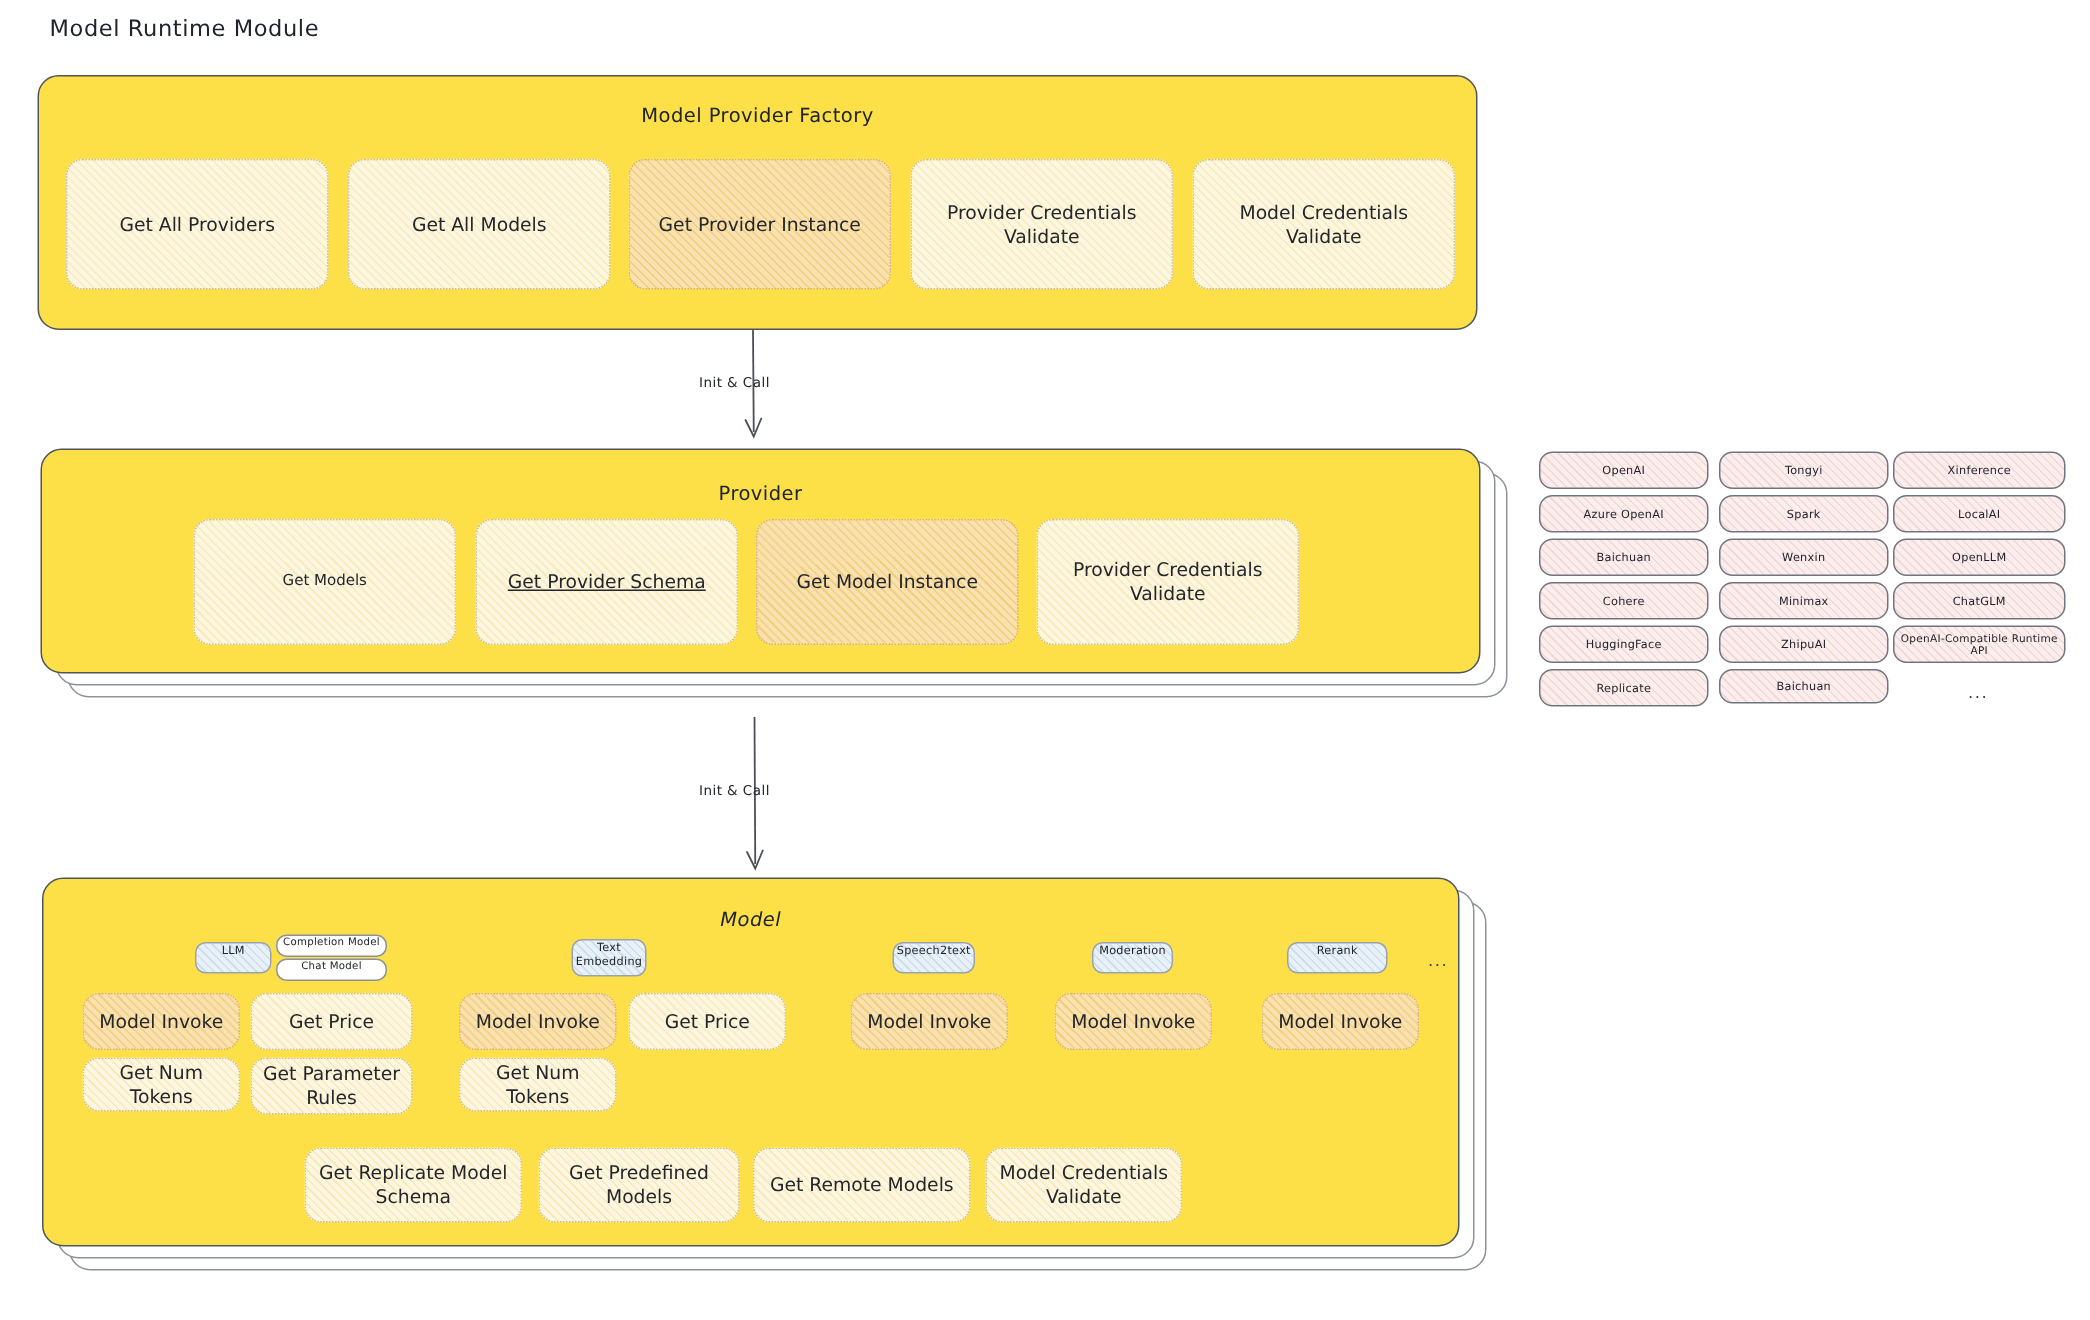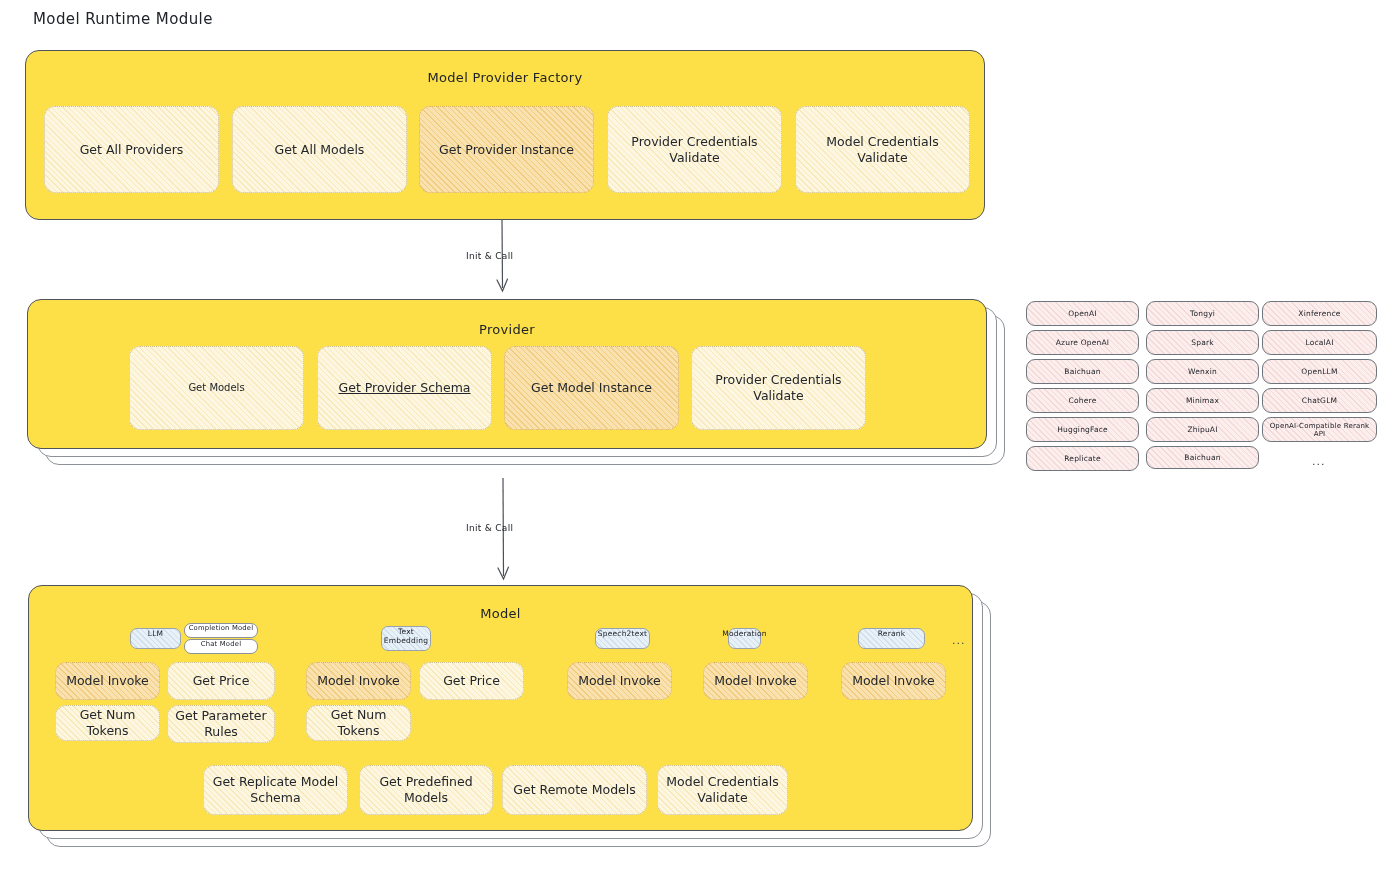--- a/index.html
+++ b/index.html
@@ -248,54 +248,54 @@
 <div class="chip" style="left:1262px; top:330px; width:115px; height:25px;text-align:center;">
   <span>LocalAI</span>
 </div>
 <div class="chip" style="left:1262px; top:359px; width:115px; height:25px;">
   <span>OpenLLM</span>
 </div>
 <div class="chip" style="left:1262px; top:388px; width:115px; height:25px;text-align:right;">
   <span>ChatGLM</span>
 </div>
 <div class="chip" style="left:1262px; top:417px; width:115px; height:25px; font-size:7px;">
-  <span>OpenAI-Compatible Rerank API</span>
+  <span>OpenAI-Compatible Runtime API</span>
 </div>
 <div class="ellipsis" style="left:1312px; top:456px;">...</div>
 
 <div class="connector" style="left:440px; top:478px; width:160px; height:110px;">
   <svg width="160" height="110" viewBox="0 0 160 110">
     <path d="M63 0 L63.5 98" stroke="#4b5057" stroke-width="1.2" fill="none"></path>
     <path d="M58 90 L63.5 101 L68.5 89" stroke="#4b5057" stroke-width="1.2" fill="none" stroke-linecap="round"></path>
   </svg>
   <div class="arrow-label" style="left:26px; top:45px;">Init &amp; Call</div>
 </div>
 
 <div class="stack-layer" style="left:46px; top:601px; width:945px; height:246px;"></div>
 <div class="stack-layer" style="left:38px; top:593px; width:945px; height:246px;"></div>
 <div class="panel" style="left:28px; top:585px; width:945px; height:246px;">
-  <div class="panel-title" style="top:20px;">Model</div>
+  <div class="panel-title" style="top:20px;font-style:italic;">Model</div>
 </div>
 
 <div class="badge" style="left:130px; top:628px; width:51px; height:21px;">
   <span>LLM</span>
 </div>
 <div class="badge plain" style="left:184px; top:623px; width:74px; height:15px; font-size:6.8px;">
   <span>Completion Model</span>
 </div>
 <div class="badge plain" style="left:184px; top:639px; width:74px; height:15px; font-size:6.8px;">
   <span>Chat Model</span>
 </div>
 <div class="badge" style="left:381px; top:626px; width:50px; height:25px;">
   <span>Text Embedding</span>
 </div>
 <div class="badge" style="left:595px; top:628px; width:55px; height:21px;">
   <span>Speech2text</span>
 </div>
-<div class="badge" style="left:728px; top:628px; width:33px; height:21px;">
+<div class="badge" style="left:728px; top:628px; width:54px; height:21px;">
   <span>Moderation</span>
 </div>
 <div class="badge" style="left:858px; top:628px; width:67px; height:21px;">
   <span>Rerank</span>
 </div>
 <div class="ellipsis" style="left:952px; top:635px;">...</div>
 
 <div class="mbox hl" style="left:55px; top:662px; width:105px; height:38px; font-size:12.5px;">
   <span>Model Invoke</span>
 </div>

